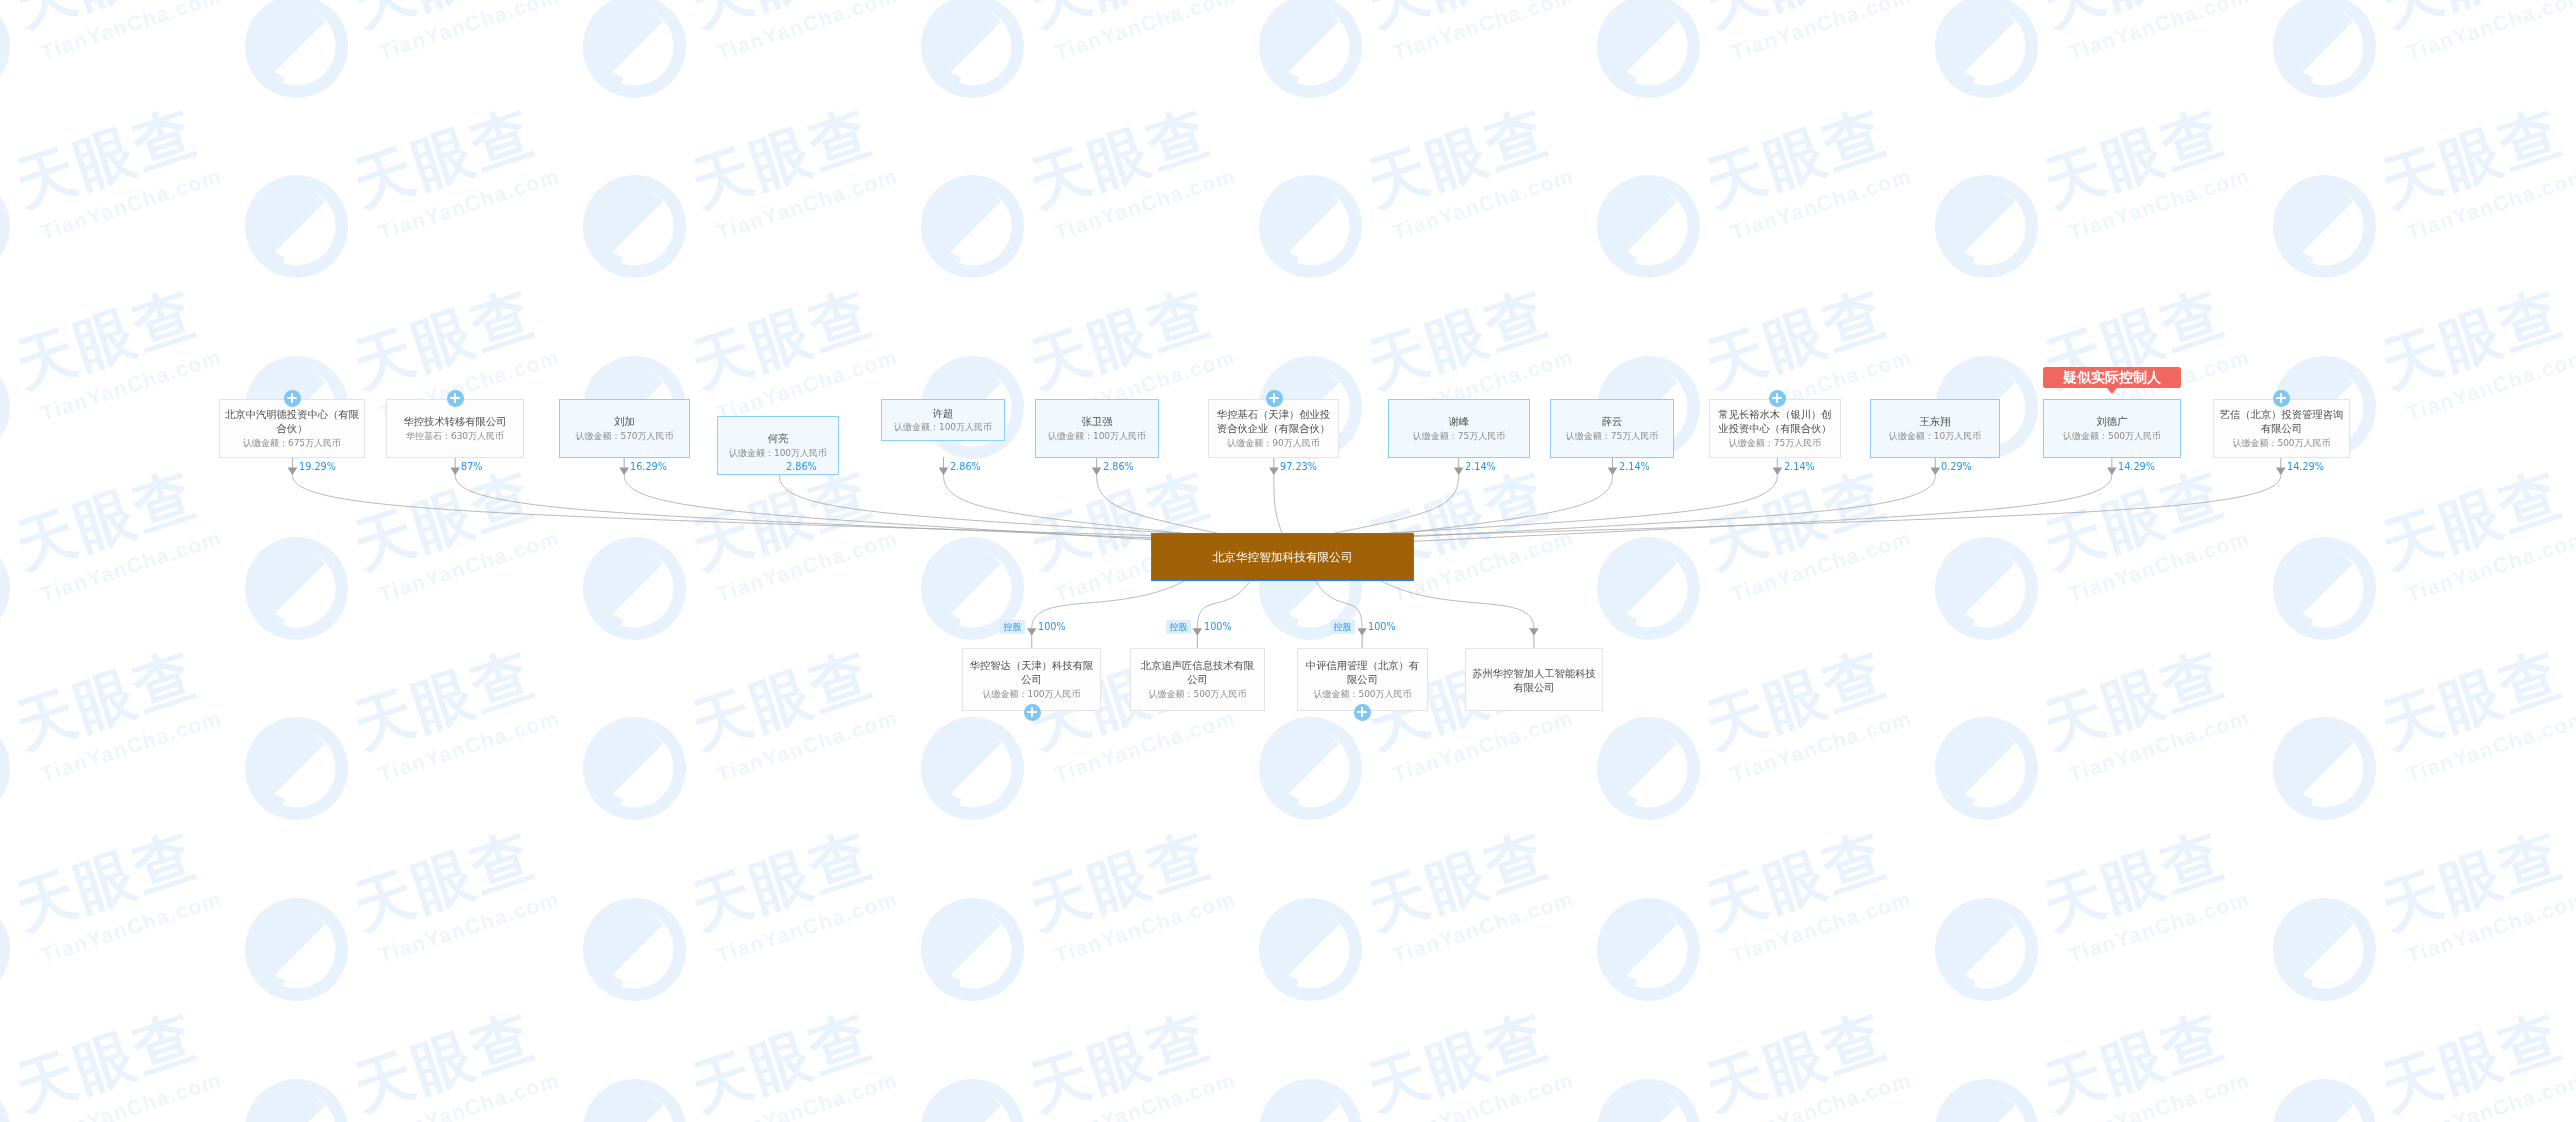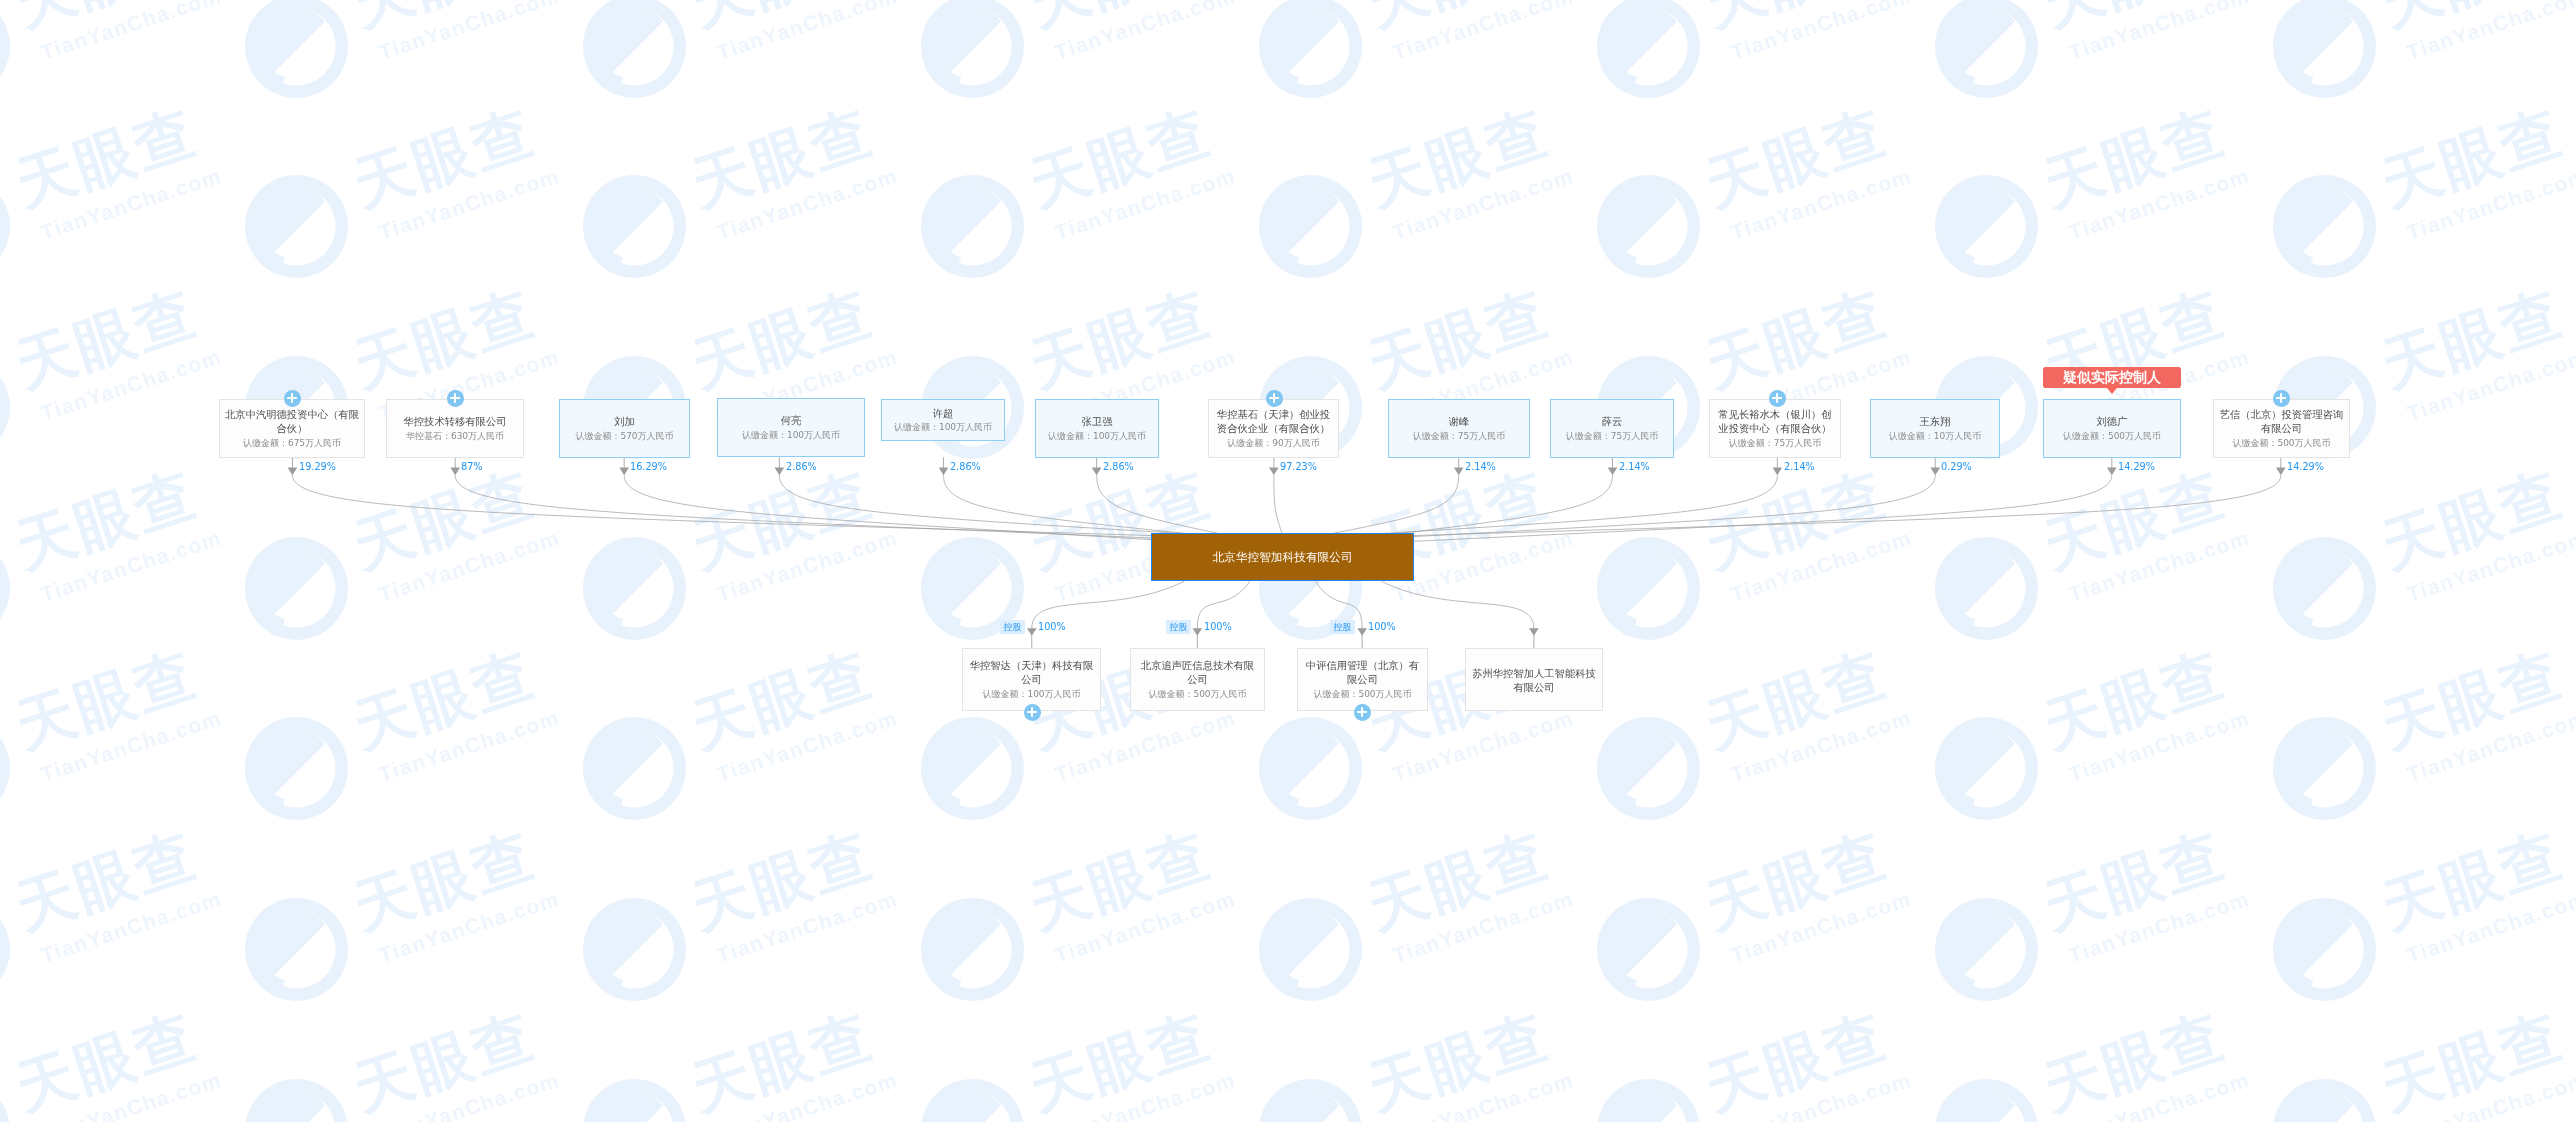--- a/index.html
+++ b/index.html
@@ -462,21 +462,21 @@
         <div class="n-name">华控技术转移有限公司</div>
         <div class="n-cap">华控基石：630万人民币</div>
       </div>
       <div class="plus" style="left: 447px; top: 390px;"></div>
       <div class="pct" style="left: 461px; top: 461px;">87%</div>
       <div class="node person" style="left: 559px; top: 399px; width: 131px; height: 59px;">
         <div class="n-name">刘加</div>
         <div class="n-cap">认缴金额：570万人民币</div>
       </div>
       <div class="pct" style="left: 630px; top: 461px;">16.29%</div>
-      <div class="node person" style="left: 717px; top: 398px; width: 148px; height: 59px; text-align: right;">
+      <div class="node person" style="left: 717px; top: 416px; width: 122px; height: 59px; text-align: right;">
         <div class="n-name">何亮</div>
         <div class="n-cap">认缴金额：100万人民币</div>
       </div>
       <div class="pct" style="left: 786px; top: 461px;">2.86%</div>
       <div class="node person" style="left: 881px; top: 399px; width: 124px; height: 42px;">
         <div class="n-name">许超</div>
         <div class="n-cap">认缴金额：100万人民币</div>
       </div>
       <div class="pct" style="left: 950px; top: 461px;">2.86%</div>
       <div class="node person" style="left: 1035px; top: 399px; width: 124px; height: 59px;">

